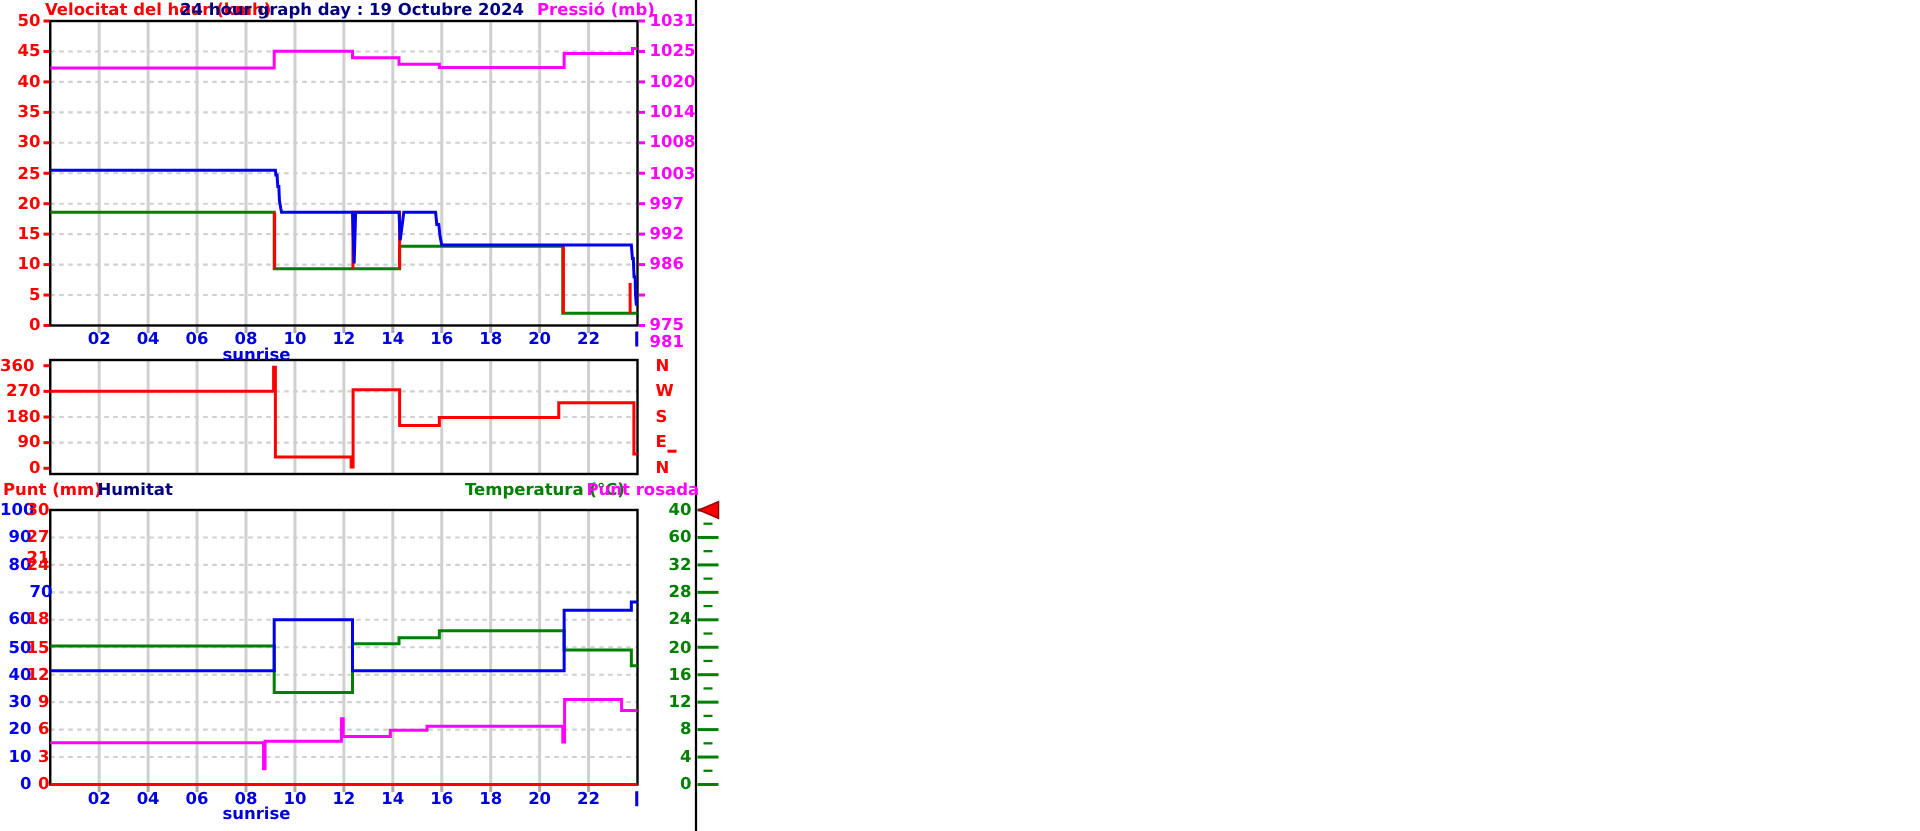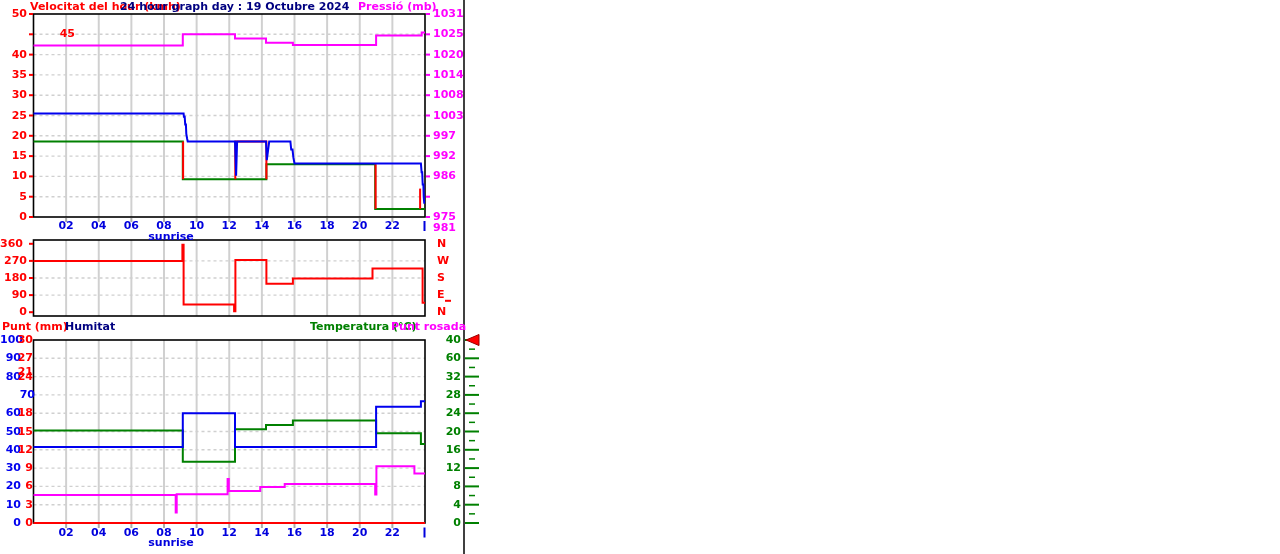--- a/index.html
+++ b/index.html
@@ -165,21 +165,21 @@
   <div class="hdr" style="left:358px;top:1px;width:72px;text-align:right;color:#ff00ff">Pressió (mb)</div>
 
   <div class="hdr" style="left:2px;top:321px;color:#ff0000">Punt (mm)</div>
   <div class="hdr" style="left:65px;top:321px;color:#000080">Humitat</div>
   <div class="hdr" style="left:310px;top:321px;color:#008000">Temperatura (°C)</div>
   <div class="hdr" style="left:391px;top:321px;color:#ff00ff">Punt rosada</div>
 
   <div class="hdr" style="left:146px;top:231px;width:50px;text-align:center;color:#0000dd">sunrise</div>
   <div class="hdr" style="left:146px;top:537px;width:50px;text-align:center;color:#0000dd">sunrise</div>
 <div class="tick" style="left: 0px; top: 8px; color: rgb(255, 0, 0); width: 27px; text-align: right;">50</div>
-    <div class="tick" style="left: 0px; top: 28.3px; color: rgb(255, 0, 0); width: 27px; text-align: right; padding-left: 48px;">45</div>
+    <div class="tick" style="left: 0px; top: 28.3px; color: rgb(255, 0, 0); width: 27px; text-align: right;">45</div>
     <div class="tick" style="left: 0px; top: 48.6px; color: rgb(255, 0, 0); width: 27px; text-align: right;">40</div>
     <div class="tick" style="left: 0px; top: 68.9px; color: rgb(255, 0, 0); width: 27px; text-align: right;">35</div>
     <div class="tick" style="left: 0px; top: 89.2px; color: rgb(255, 0, 0); width: 27px; text-align: right;">30</div>
     <div class="tick" style="left: 0px; top: 109.5px; color: rgb(255, 0, 0); width: 27px; text-align: right;">25</div>
     <div class="tick" style="left: 0px; top: 129.8px; color: rgb(255, 0, 0); width: 27px; text-align: right;">20</div>
     <div class="tick" style="left: 0px; top: 150.1px; color: rgb(255, 0, 0); width: 27px; text-align: right;">15</div>
     <div class="tick" style="left: 0px; top: 170.4px; color: rgb(255, 0, 0); width: 27px; text-align: right;">10</div>
     <div class="tick" style="left: 0px; top: 190.7px; color: rgb(255, 0, 0); width: 27px; text-align: right;">5</div>
     <div class="tick" style="left: 0px; top: 211px; color: rgb(255, 0, 0); width: 27px; text-align: right;">0</div>
     <div class="tick" style="left: 433px; top: 8px; color: rgb(255, 0, 255);">1031</div>

